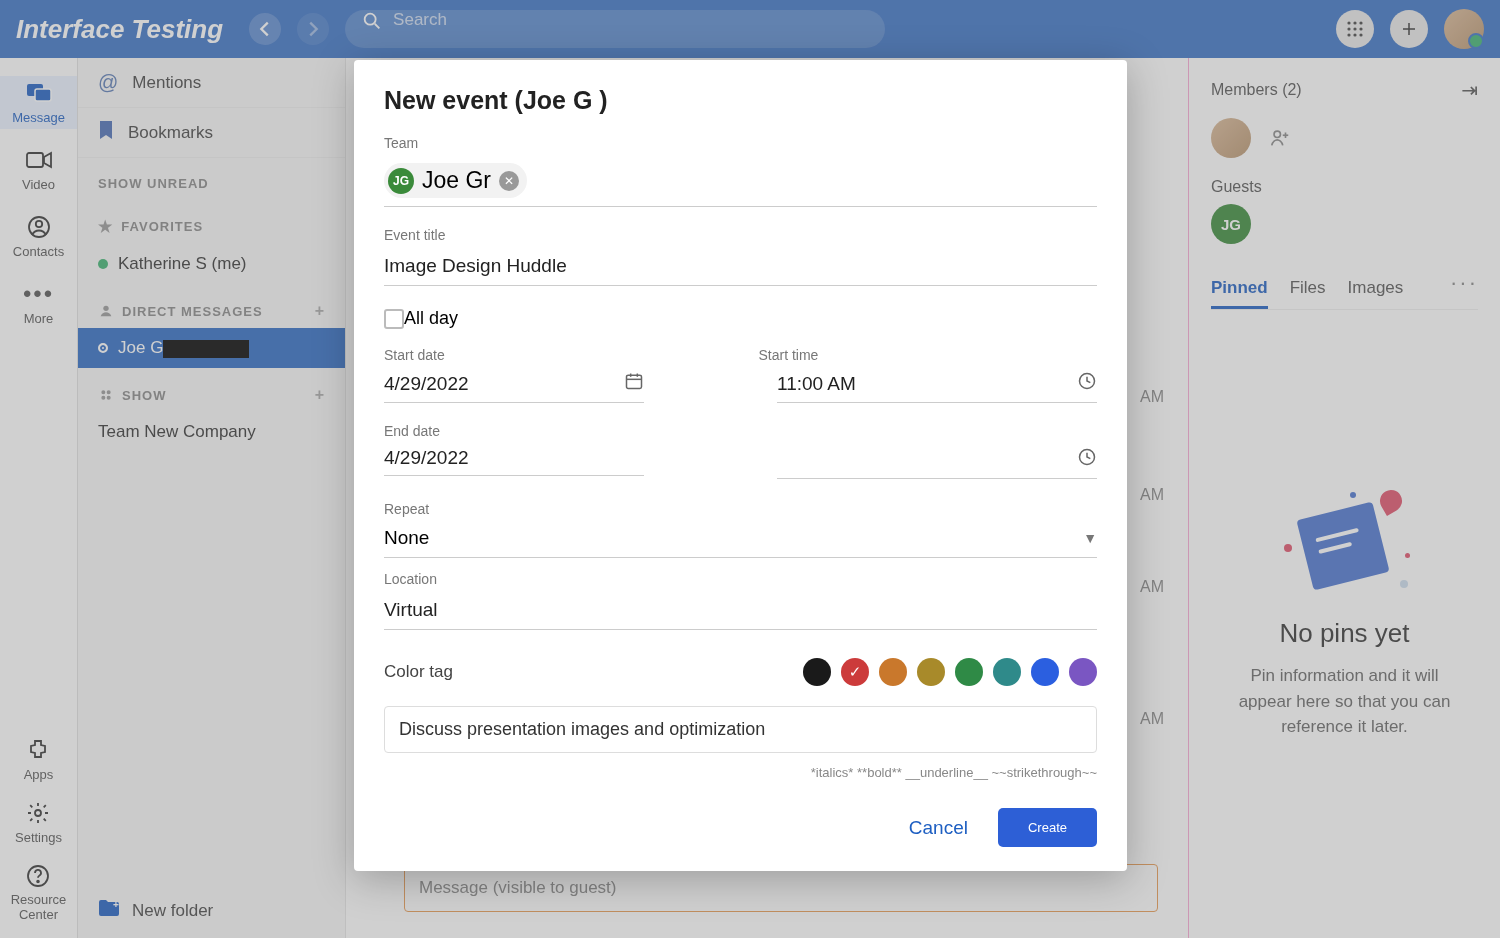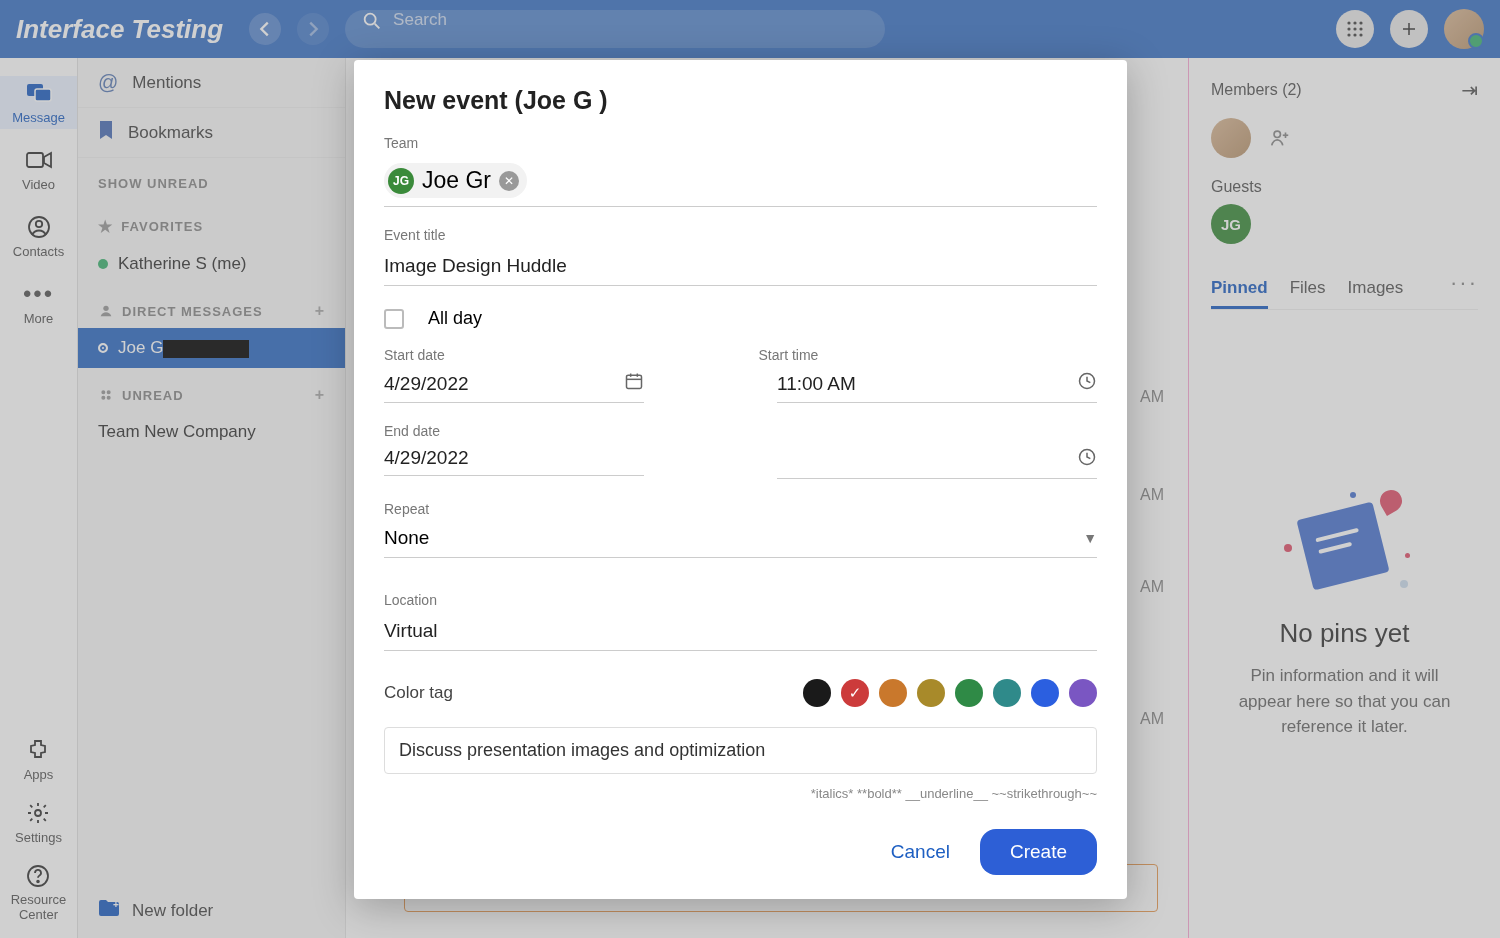--- a/index.html
+++ b/index.html
@@ -74,40 +74,40 @@
   
   
   .modal { position:absolute; left:354px; top:60px; width:773px; background:#fff; border-radius:4px; box-shadow:0 8px 40px rgba(0,0,0,0.25); padding:26px 30px 24px; display:flex; flex-direction:column; gap:6px; z-index:50;}
   .modal h2 { font-size:25px; font-weight:600; color:#222; margin-bottom:14px; }
   .fld-label { font-size:14px; color:#777; margin-top:0; }
   .team-chip-row { display:flex; align-items:center; gap:8px; border-bottom:1px solid #ccc; padding:6px 0 8px; }
   .chip { display:flex; align-items:center; gap:8px; background:#f2f2f2; border-radius:18px; padding:4px 8px 4px 4px; }
   .chip-av { width:26px; height:26px; border-radius:50%; background:#3a8a3a; color:#fff; font-size:12px; font-weight:600; display:flex; align-items:center; justify-content:center; }
   .chip-x { width:20px; height:20px; border-radius:50%; background:#999; color:#fff; display:flex; align-items:center; justify-content:center; font-size:12px; }
   .text-input { font-size:19px; border:none; border-bottom:1px solid #ccc; padding:6px 0 8px; outline:none; width:100%; color:#222; }
-  .chk-row { display:flex; align-items:center; gap:24px; margin:16px 0 6px; }
+  .chk-row { display:flex; align-items:center; gap:0; margin:16px 0 6px; }
   .chk { width:20px; height:20px; border:2px solid #bbb; border-radius:3px; }
   .date-grid { display:flex; gap:36px; margin-top:6px; }
   .date-col { flex:1; display:flex; flex-direction:column; gap:4px; }
   .date-field { display:flex; align-items:center; border-bottom:1px solid #ccc; padding:4px 0 6px; font-size:19px; color:#222; }
   .date-field .suffix-icon { margin-left:auto; color:#777; font-size:20px; }
   .date-field.small { max-width:260px; }
   .select-row { display:flex; align-items:center; border-bottom:1px solid #ccc; padding:4px 0 8px; font-size:19px; }
   .select-row .caret { margin-left:auto; color:#777; font-size:14px; }
   .color-row { display:flex; align-items:center; margin:22px 0 14px; }
   .color-row .lab { font-size:17px; color:#444; }
   .swatches { margin-left:auto; display:flex; gap:10px; }
   .sw { width:28px; height:28px; border-radius:50%; }
   .sw.sel { position:relative; }
   .sw.sel::after { content:"✓"; color:#fff; position:absolute; inset:0; display:flex; align-items:center; justify-content:center; font-size:15px; }
   .desc-box { border:1px solid #ddd; border-radius:4px; padding:12px 14px; font-size:18px; color:#333; min-height:46px; }
   .fmt-hint { text-align:right; font-size:13px; color:#888; margin-top:6px; }
   .modal-actions { display:flex; justify-content:flex-end; gap:30px; margin-top:22px; align-items:center; }
   .btn-cancel { color:#1e5fc2; font-size:19px; background:none; border:none; cursor:pointer; }
-  .btn-create { background:#2d5fd6; color:#fff; font-size:19px; border:none; border-radius:16px; padding:12px 30px; cursor:pointer; }
+  .btn-create { background:#2d5fd6; color:#fff; font-size:13px; border:none; border-radius:5px; padding:12px 30px; cursor:pointer; }
   
   
   .svg-ic { width:22px; height:22px; }
   .redact { display:inline-block; background:#000; height:18px; vertical-align:middle; }
 </style>
 </head>
 <body>
 
 <div class="top-header">
   <span class="app-title">Interface Testing</span>
@@ -250,21 +250,21 @@
     <span class="presence-dot" style="background:#fff; border:2px solid #fff; box-shadow:inset 0 0 0 2px #2d6bc4;"></span>
     <span><span>Joe G</span><span class="redact" style="width:86px;"></span></span>
   </div>
   <div class="section-hdr">
     <svg width="16" height="16" viewBox="0 0 24 24" fill="none" stroke="#999" stroke-width="2">
         <circle cx="8" cy="8" r="2" fill="#999"></circle>
         <circle cx="16" cy="8" r="2" fill="#999"></circle>
         <circle cx="8" cy="16" r="2" fill="#999"></circle>
         <circle cx="16" cy="16" r="2" fill="#999"></circle>
       </svg>
-    <span>UNREAD</span>
+    <span>SHOW</span>
     <span class="plus">+</span>
   </div>
   <div class="list-item">
     <span>Team New Company</span>
   </div>
   <div class="new-folder">
     <span class="folder-icon">
       <svg width="22" height="18" viewBox="0 0 22 18" fill="#1e5fc2">
           <path d="M1 3a2 2 0 0 1 2-2h5l2 2h9a2 2 0 0 1 2 2v10a2 2 0 0 1-2 2H3a2 2 0 0 1-2-2z"></path>
           <text x="15" y="9" fill="#fff" font-size="10" font-weight="bold">+</text>
@@ -394,21 +394,21 @@
       </div>
     </div>
   </div>
 
   <div class="fld-label" style="margin-top:16px;">Repeat</div>
   <div class="select-row">
     <span>None</span>
     <span class="caret">▼</span>
   </div>
 
-  <div class="fld-label" style="margin-top:28px;">Location</div>
+  <div class="fld-label" style="margin-top:7px;">Location</div>
   <input class="text-input" value="Virtual" style="">
 
   <div class="color-row">
     <span class="lab">Color tag</span>
     <div class="swatches" id="swatches">
         <div class="sw" style="background: rgb(26, 26, 26);"></div>
         <div class="sw sel" style="background: rgb(204, 59, 59);"></div>
         <div class="sw" style="background: rgb(201, 120, 44);"></div>
         <div class="sw" style="background: rgb(168, 138, 42);"></div>
         <div class="sw" style="background: rgb(47, 138, 70);"></div>

